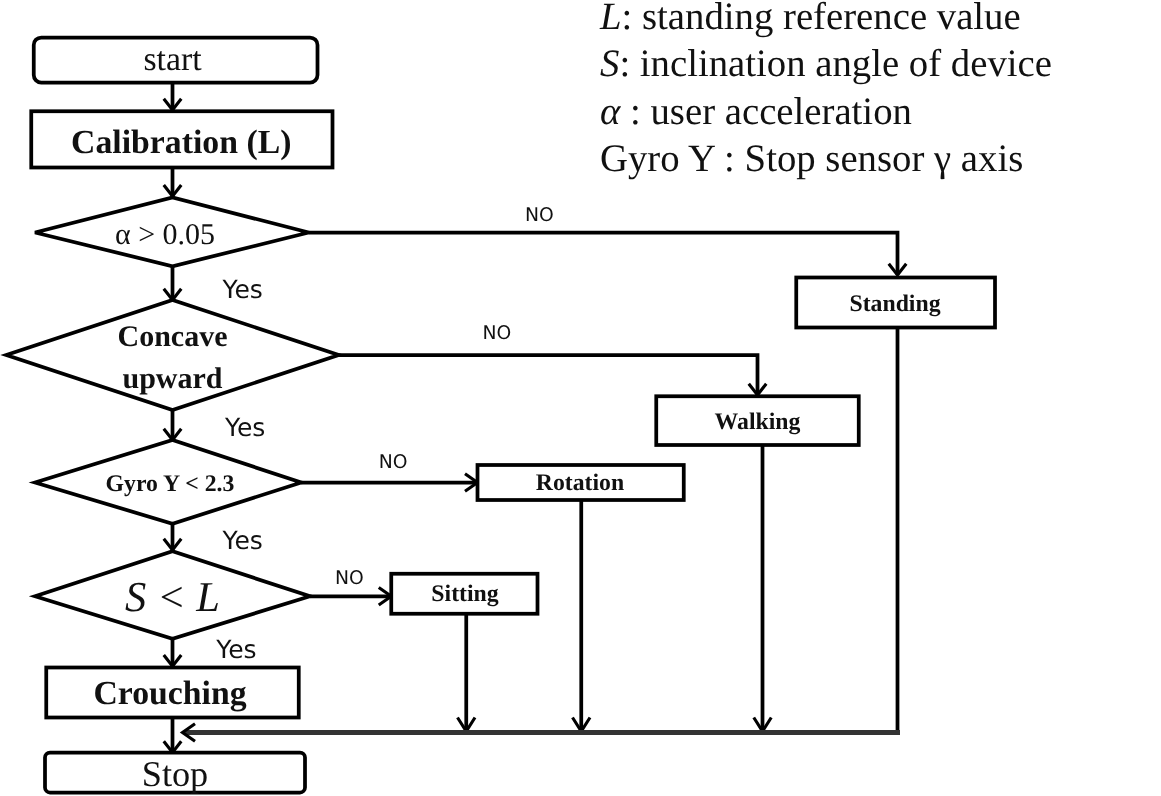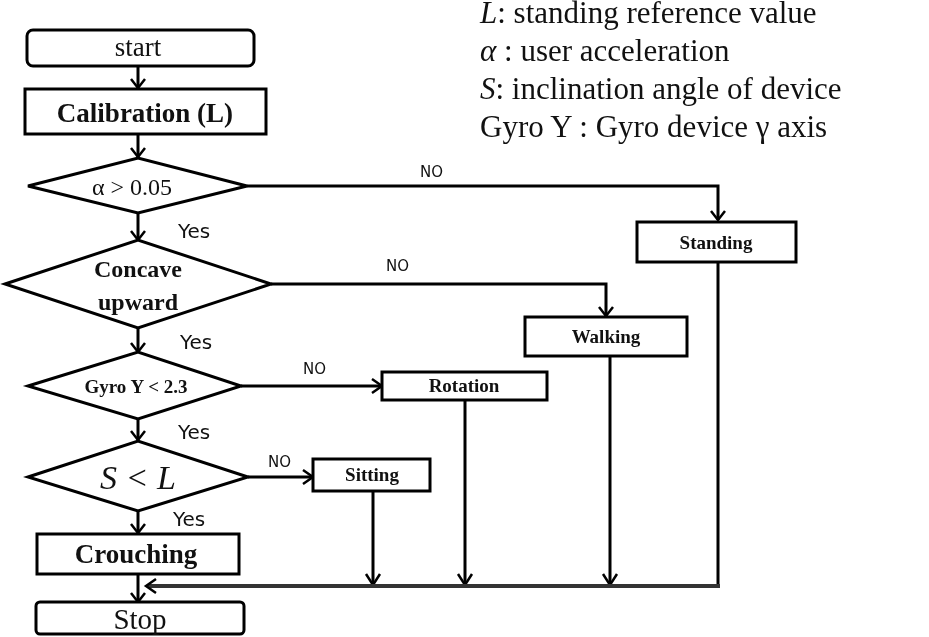--- a/index.html
+++ b/index.html
@@ -14,23 +14,23 @@
   .sans{font-family:"DejaVu Sans",sans-serif;fill:#111;}
   .legend{position:absolute;left:480px;top:-6px;font-family:"Liberation Serif",serif;font-size:31px;line-height:38px;color:#111;}
   .legend div{white-space:nowrap;}
   .legend i{font-family:"Liberation Serif",serif;}
 </style>
 </head>
 <body>
 
 <div class="legend">
   <div><i>L</i><span>: standing reference value</span></div>
+  <div><i>S</i><span>: inclination angle of device</span></div>
   <div><i>α</i><span> : user acceleration</span></div>
-  <div><i>S</i><span>: inclination angle of device</span></div>
-  <div><span>Gyro Y</span><span> : Gyro device γ axis</span></div>
+  <div><span>Gyro Y</span><span> : Stop sensor γ axis</span></div>
 </div>
 
 <svg width="929" height="637" viewBox="0 0 929 637">
 
   <g>
     <line class="ln" x1="138" y1="66" x2="138" y2="88"></line>
     <polyline class="arr" points="131,79 138,88 145,79"></polyline>
     <line class="ln" x1="138" y1="134" x2="138" y2="157"></line>
     <polyline class="arr" points="131,148 138,157 145,148"></polyline>
     <line class="ln" x1="138" y1="213" x2="138" y2="240"></line>

